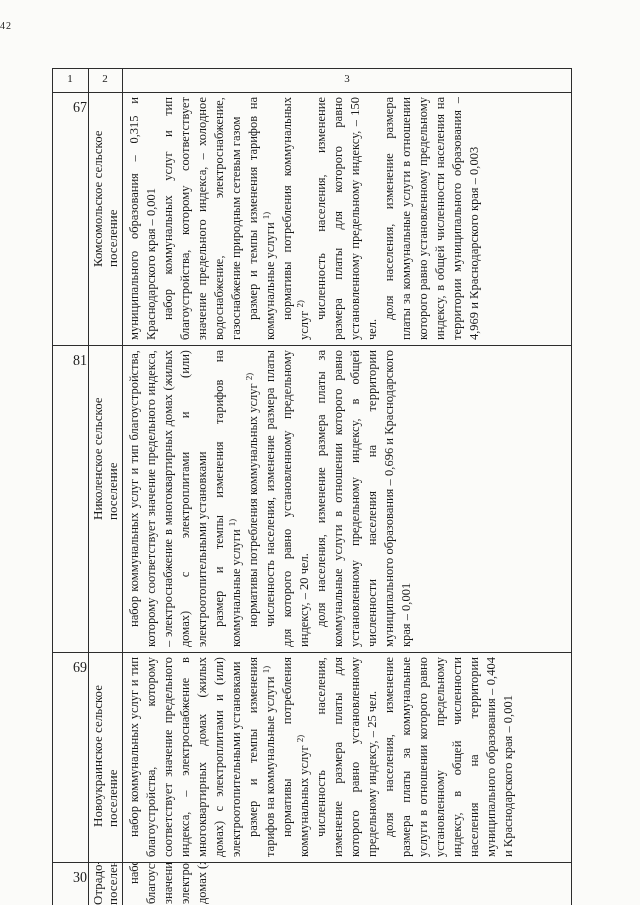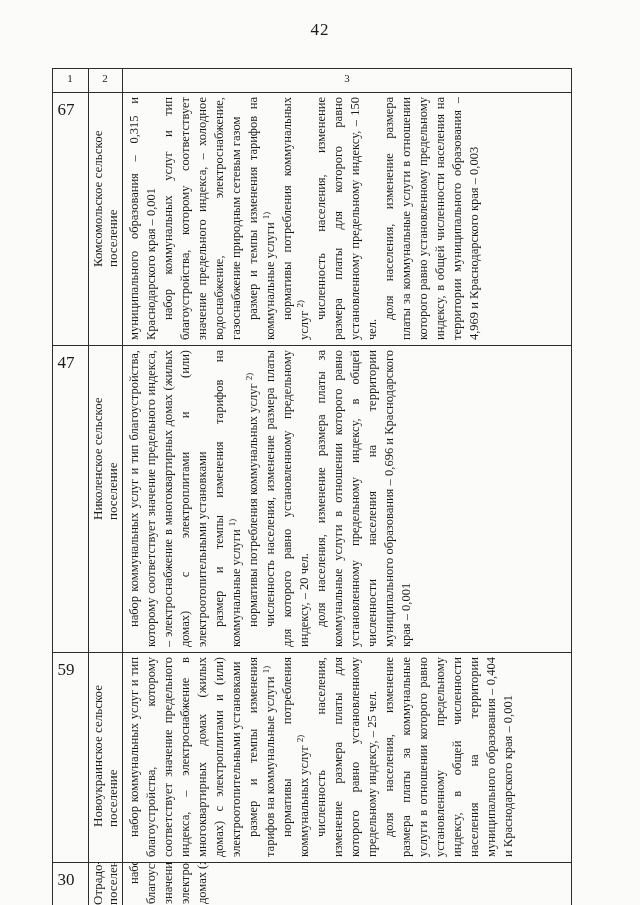--- a/index.html
+++ b/index.html
@@ -6,31 +6,31 @@
   .page {
     position:relative;
     width:640px; height:905px;
     background:#fbfbf9;
     overflow:hidden;
     font-family:"Liberation Serif", serif;
     color:#1b1b1b;
   }
   .pageno {
     position:absolute; top:20px; left:0; width:640px;
-    text-align:center; font-size:17px; letter-spacing:1px;
+    text-align:left; font-size:10px; letter-spacing:1px;
   }
   .hline { position:absolute; height:1px; background:#2d2d2d; }
   .vline { position:absolute; width:1px;  background:#2d2d2d; }
   .hdr-digit {
     position:absolute; top:72px; transform:translateX(-50%);
     font-size:11px;
   }
   .row-number {
-    position:absolute; left:48px; width:36px;
-    text-align:center; font-size:17px;
+    position:absolute; left:62px; width:36px;
+    text-align:center; font-size:14px;
   }
   .cell-clip { position:absolute; overflow:hidden; }
   
   .rot { position:absolute; transform-origin:0 0; }
   .name-text { font-size:13px; line-height:15px; }
   .just-text p {
     margin:0; font-size:12.5px; line-height:17px;
     text-align:justify; text-indent:20px;
   }
   .just-text p.cont { text-indent:0; }
@@ -71,39 +71,39 @@
             <p>набор коммунальных услуг и тип благоустройства, которому соответствует значение предельного индекса, – холодное водоснабжение, электроснабжение, газоснабжение природным сетевым газом</p>
             <p>размер и темпы изменения тарифов на коммунальные услуги <sup>1)</sup></p>
             <p>нормативы потребления коммунальных услуг <sup>2)</sup></p>
             <p>численность населения, изменение размера платы для которого равно установленному предельному индексу, – 150 чел.</p>
             <p>доля населения, изменение размера платы за коммунальные услуги в отношении которого равно установленному предельному индексу, в общей численности населения на территории муниципального образования – 4,969 и Краснодарского края – 0,003</p>
           </div>
       </div>
     </div>
 
     <div class="table-row">
-      <div class="row-number" style="top: 353px;">47</div>
+      <div class="row-number" style="top: 353px;">81</div>
       <div class="cell-clip name-clip" style="left: 89px; top: 346px; width: 33px; height: 306px;">
         <div class="rot" style="width: 170px; height: 31px; left: 1px; top: 4px; transform: rotate(-90deg) translateX(-170px);">
           <div class="name-text">Николенское сельское поселение</div>
         </div>
       </div>
       <div class="cell-clip text-clip" style="left: 123px; top: 346px; width: 448px; height: 305px;">
         <div class="rot just-text" style="width: 297px; height: 444px; left: 3px; top: 4px; transform: rotate(-90deg) translateX(-297px);">
             <p>набор коммунальных услуг и тип благоустройства, которому соответствует значение предельного индекса, – электроснабжение в многоквартирных домах (жилых домах) с электроплитами и (или) электроотопительными установками</p>
             <p>размер и темпы изменения тарифов на коммунальные услуги <sup>1)</sup></p>
             <p>нормативы потребления коммунальных услуг <sup>2)</sup></p>
             <p>численность населения, изменение размера платы для которого равно установленному предельному индексу, – 20 чел.</p>
             <p>доля населения, изменение размера платы за коммунальные услуги в отношении которого равно установленному предельному индексу, в общей численности населения на территории муниципального образования – 0,696 и Краснодарского края – 0,001</p>
           </div>
       </div>
     </div>
 
     <div class="table-row">
-      <div class="row-number" style="top: 660px;">59</div>
+      <div class="row-number" style="top: 660px;">69</div>
       <div class="cell-clip name-clip" style="left: 89px; top: 653px; width: 33px; height: 209px;">
         <div class="rot" style="width: 170px; height: 31px; left: 1px; top: 4px; transform: rotate(-90deg) translateX(-170px);">
           <div class="name-text">Новоукраинское сельское поселение</div>
         </div>
       </div>
       <div class="cell-clip text-clip" style="left: 123px; top: 653px; width: 448px; height: 208px;">
         <div class="rot just-text" style="width: 200px; height: 444px; left: 3px; top: 4px; transform: rotate(-90deg) translateX(-200px);">
             <p>набор коммунальных услуг и тип благоустройства, которому соответствует значение предельного индекса, – электроснабжение в многоквартирных домах (жилых домах) с электроплитами и (или) электроотопительными установками</p>
             <p>размер и темпы изменения тарифов на коммунальные услуги <sup>1)</sup></p>
             <p>нормативы потребления коммунальных услуг <sup>2)</sup></p>

